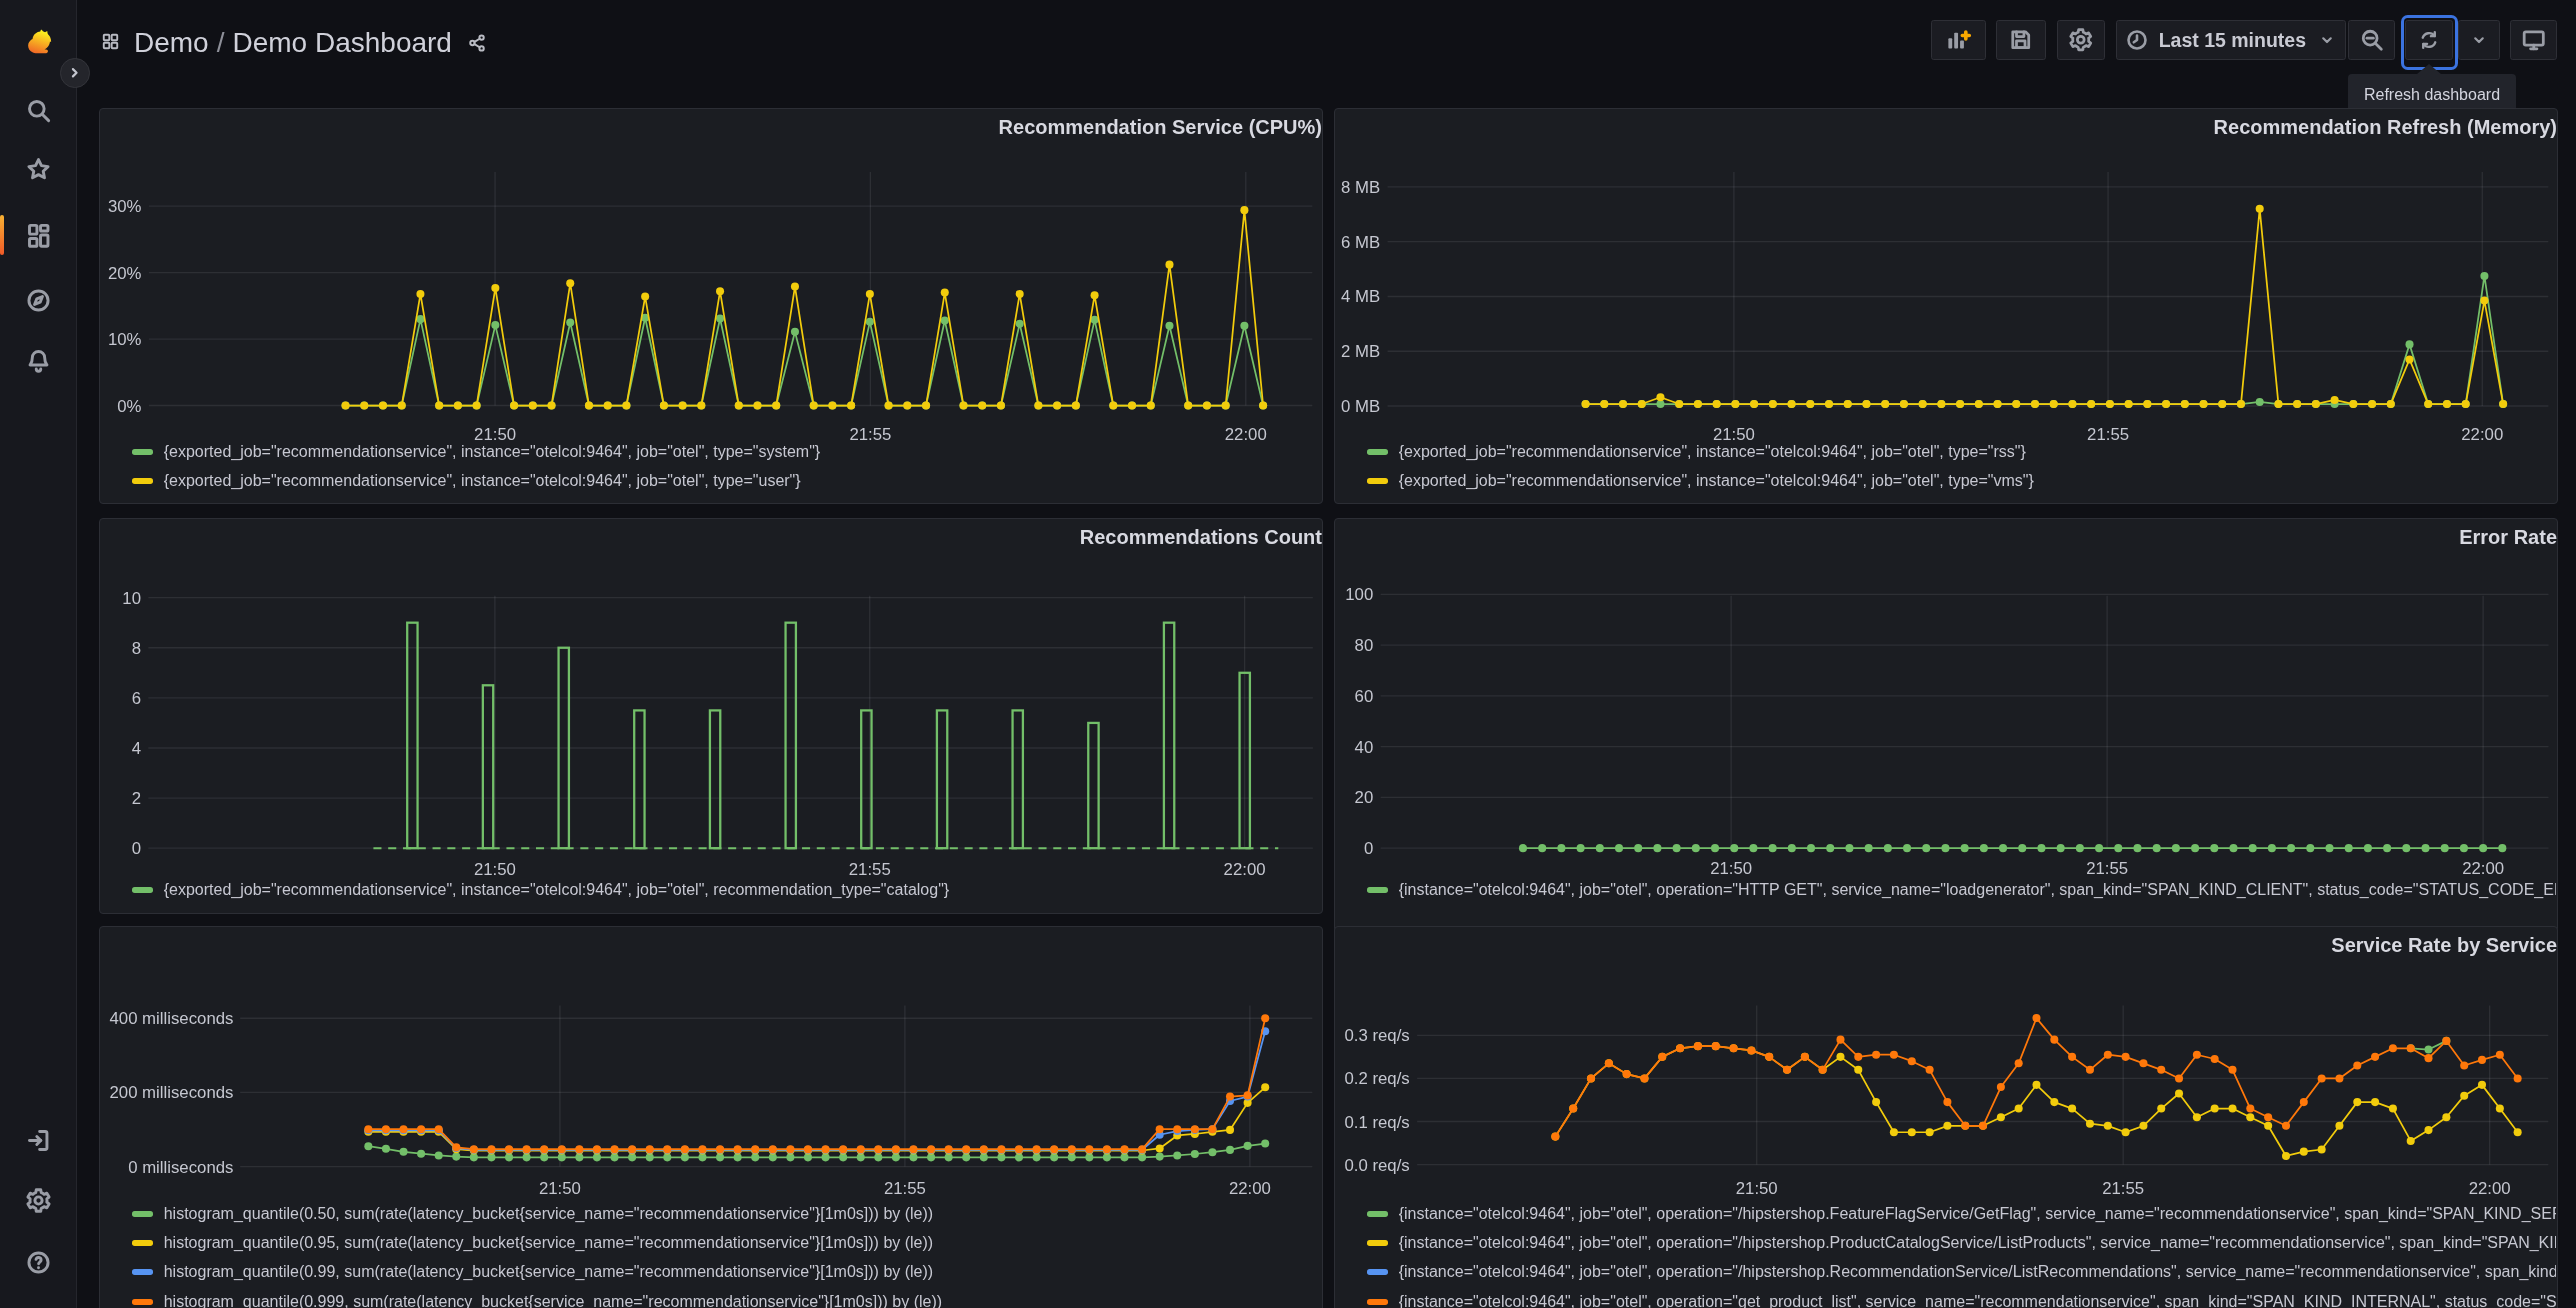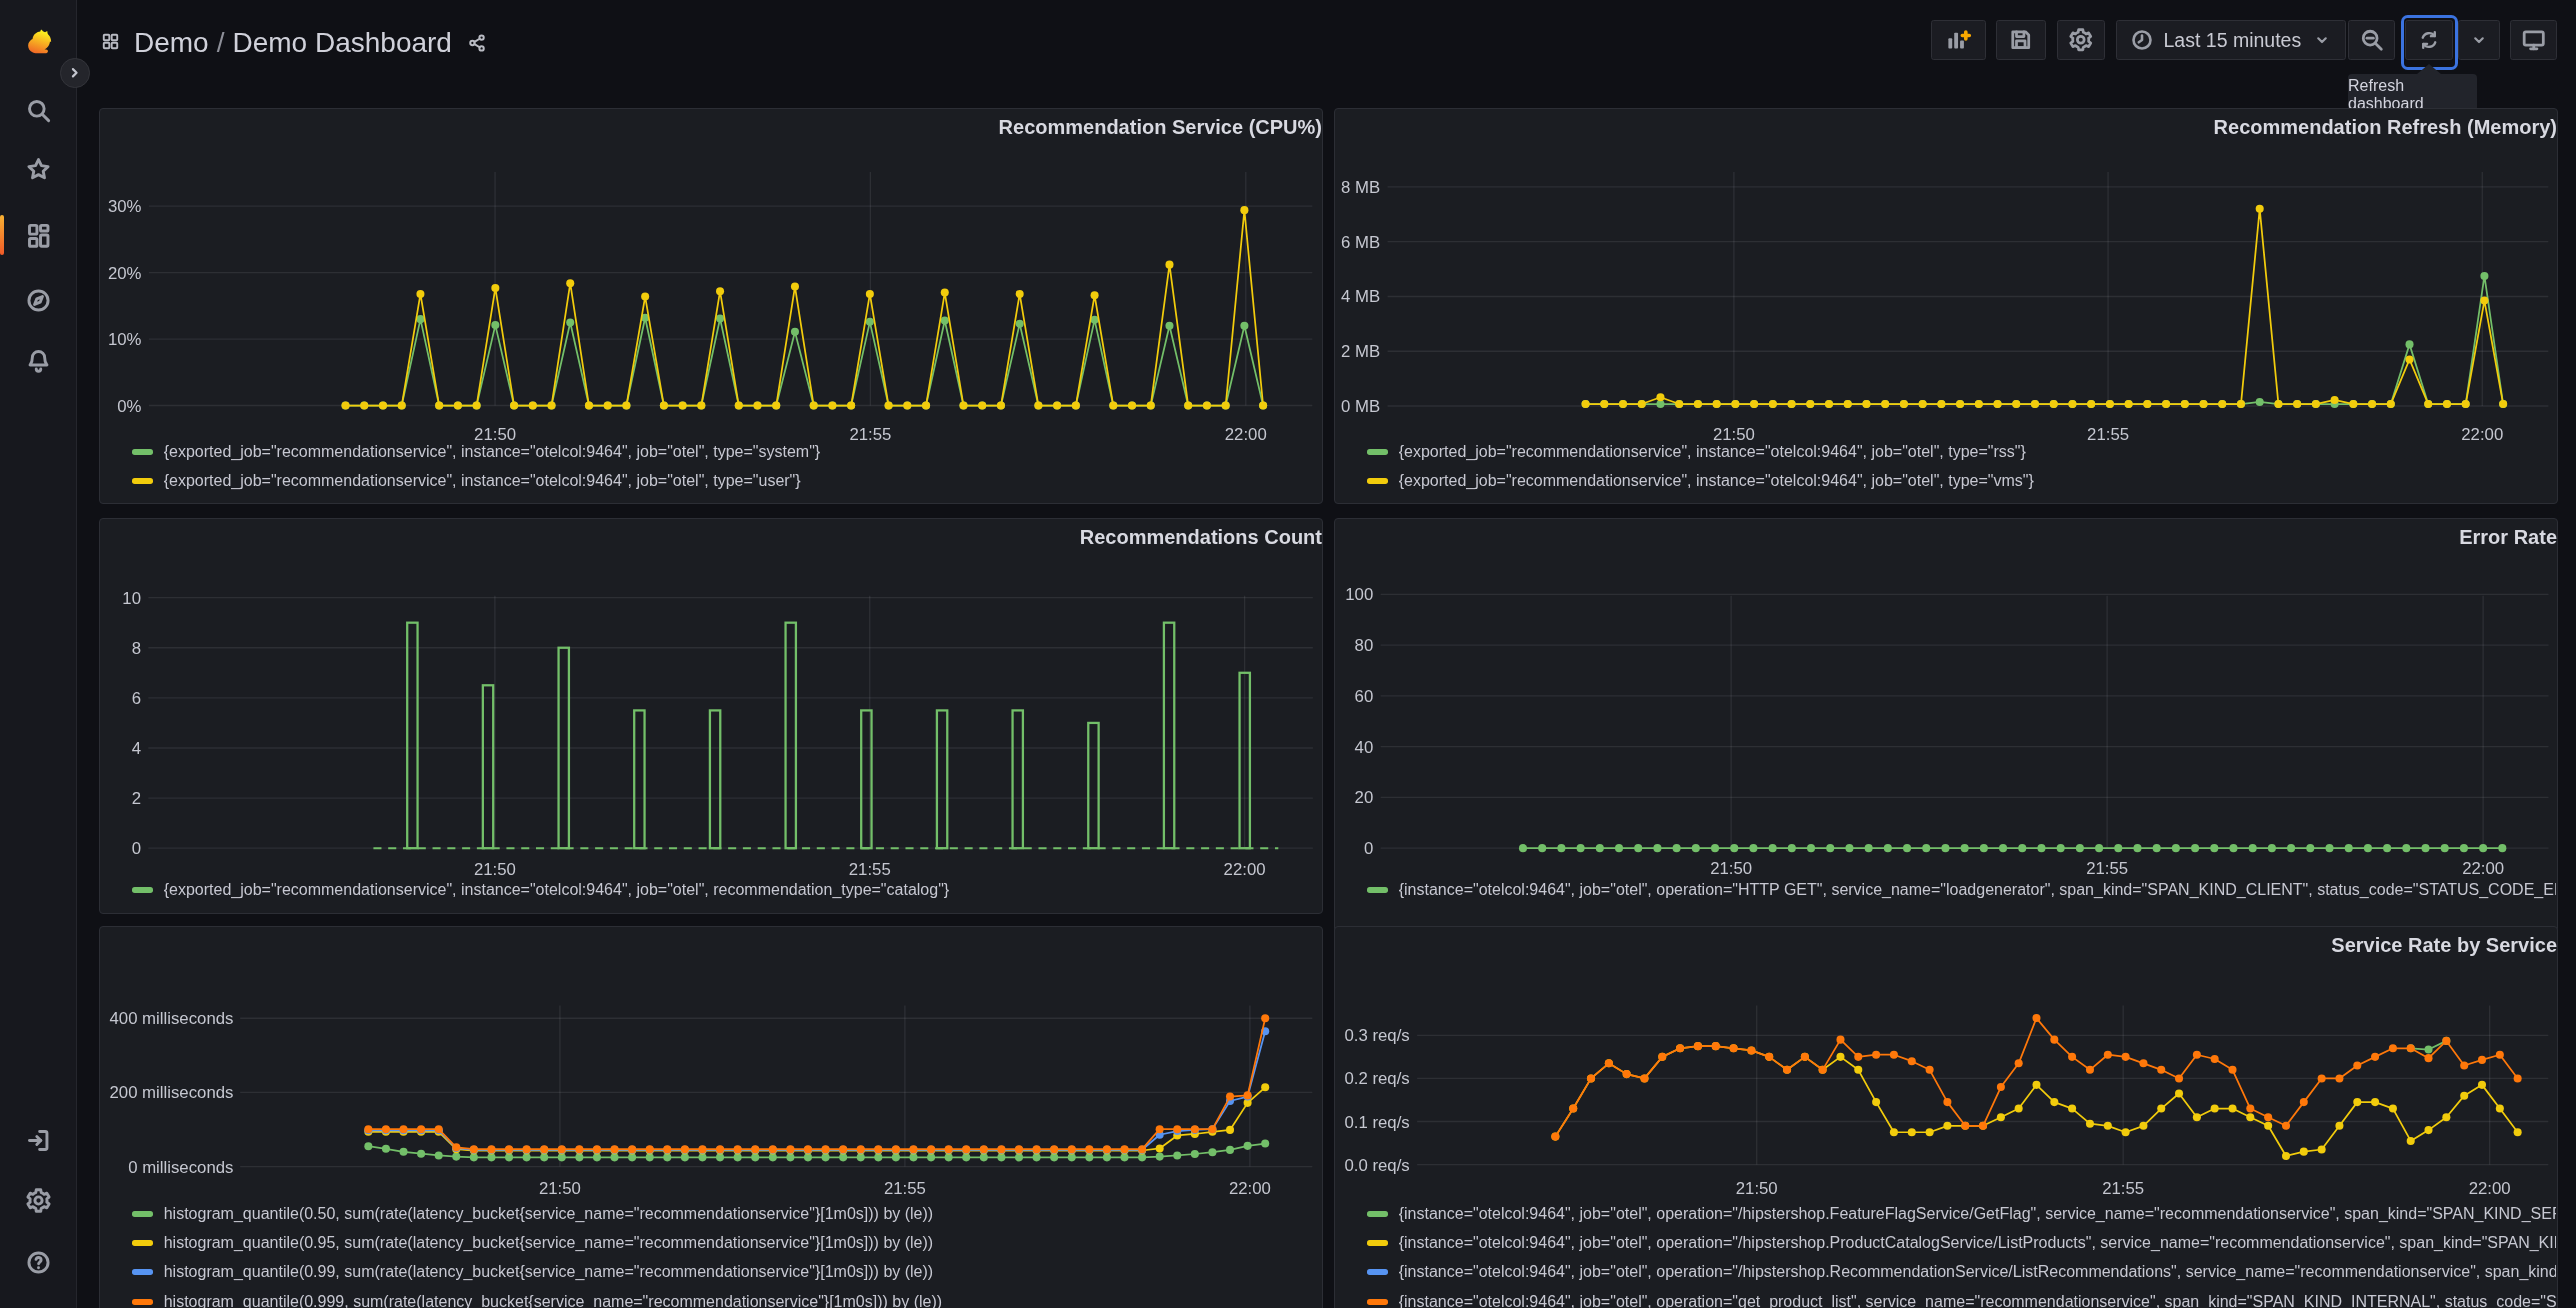--- a/index.html
+++ b/index.html
@@ -15,21 +15,21 @@
 .crumbs .sep { color:#8e9099; padding:0 8px; }
 .tbtn { position:absolute; top:20px; height:40px; background:#1b1c22; border:1.3px solid #2e2f36;
   border-radius:2.7px; display:flex; align-items:center; justify-content:center; color:#c4c6cf; }
 .ptitle { position:absolute; top:7.4px; left:0; right:0; text-align:right;
   font-size:20px; font-weight:700; color:#d8d9e1; }
 .panel { position:absolute; background:#1b1d22; border:1.3px solid #2c2e35;
   border-radius:4px; overflow:hidden; }
 .lrow { position:absolute; left:32px; height:20px; display:flex; align-items:center; white-space:nowrap; overflow:hidden; right:1.3px;}
 .lmark { display:inline-block; width:21px; height:6px; border-radius:2.7px; margin-right:10.7px; flex:none;}
 .ltxt { font-size:16px; color:#c7c8d2; }
-.tooltip { position:absolute; left:2348px; top:74px; width:129px; height:41px; background:#22242b;
+.tooltip { position:absolute; left:2348px; top:74px; width:168px; height:41px; background:#22242b;
   border-radius:4px; color:#d4d5df; font-size:16px; display:flex; align-items:center; justify-content:center; }
 .tooltip:before { content:""; position:absolute; top:-10px; left:69px; border:12.8px solid transparent;
   border-bottom:10.7px solid #22242b; border-top:none; }
 </style></head><body>
 
 <div class="crumbicon"><svg width="19" height="19" viewBox="0 0 24 24" fill="none" stroke="#b9bbc3" stroke-width="2.4" stroke-linecap="round" stroke-linejoin="round">
       <rect x="3.5" y="3.5" width="7" height="7" rx="1"></rect>
       <rect x="13.5" y="3.5" width="7" height="7" rx="1"></rect>
       <rect x="3.5" y="13.5" width="7" height="7" rx="1"></rect>
       <rect x="13.5" y="13.5" width="7" height="7" rx="1"></rect>
@@ -62,21 +62,21 @@
       <path d="M19.4 13.5a7.8 7.8 0 0 0 0-3l2-1.6-2-3.4-2.4 1a7.8 7.8 0 0 0-2.6-1.5L14 2.5h-4l-.4 2.5A7.8 7.8 0 0 0 7 6.5l-2.4-1-2 3.4 2 1.6a7.8 7.8 0 0 0 0 3l-2 1.6 2 3.4 2.4-1a7.8 7.8 0 0 0 2.6 1.5l.4 2.5h4l.4-2.5a7.8 7.8 0 0 0 2.6-1.5l2.4 1 2-3.4z"></path>
     </svg>
   </div>
 <div class="tbtn" style="left:2116px;width:230px">
     <span style="margin-right:9.4px;display:flex">
       <svg width="24" height="24" viewBox="0 0 24 24" fill="none" stroke="#9a9da6" stroke-width="2.6" stroke-linecap="round" stroke-linejoin="round">
         <circle cx="12" cy="12" r="8.5"></circle>
         <path d="M12 7.5V12l-3.2 2.3"></path>
       </svg>
     </span>
-    <span style="font-size:19.5px;font-weight:400;color:#c9cad3">Last 15 minutes</span>
+    <span style="font-size:19.5px;font-weight:700;color:#c9cad3">Last 15 minutes</span>
     <span style="margin-left:10.7px;display:flex">
       <svg width="20" height="20" viewBox="0 0 24 24" fill="none" stroke="#9a9da6" stroke-width="2.6" stroke-linecap="round" stroke-linejoin="round">
         <path d="M7.5 10l4.5 4.5L16.5 10"></path>
       </svg>
     </span>
   </div>
 <div class="tbtn" style="left:2348px;width:47px">
     <svg width="25.5" height="25.5" viewBox="0 0 24 24" fill="none" stroke="#9a9da6" stroke-width="2.6" stroke-linecap="round" stroke-linejoin="round">
       <circle cx="10.5" cy="10.5" r="6.5"></circle>
       <line x1="15.3" y1="15.3" x2="21" y2="21"></line>

